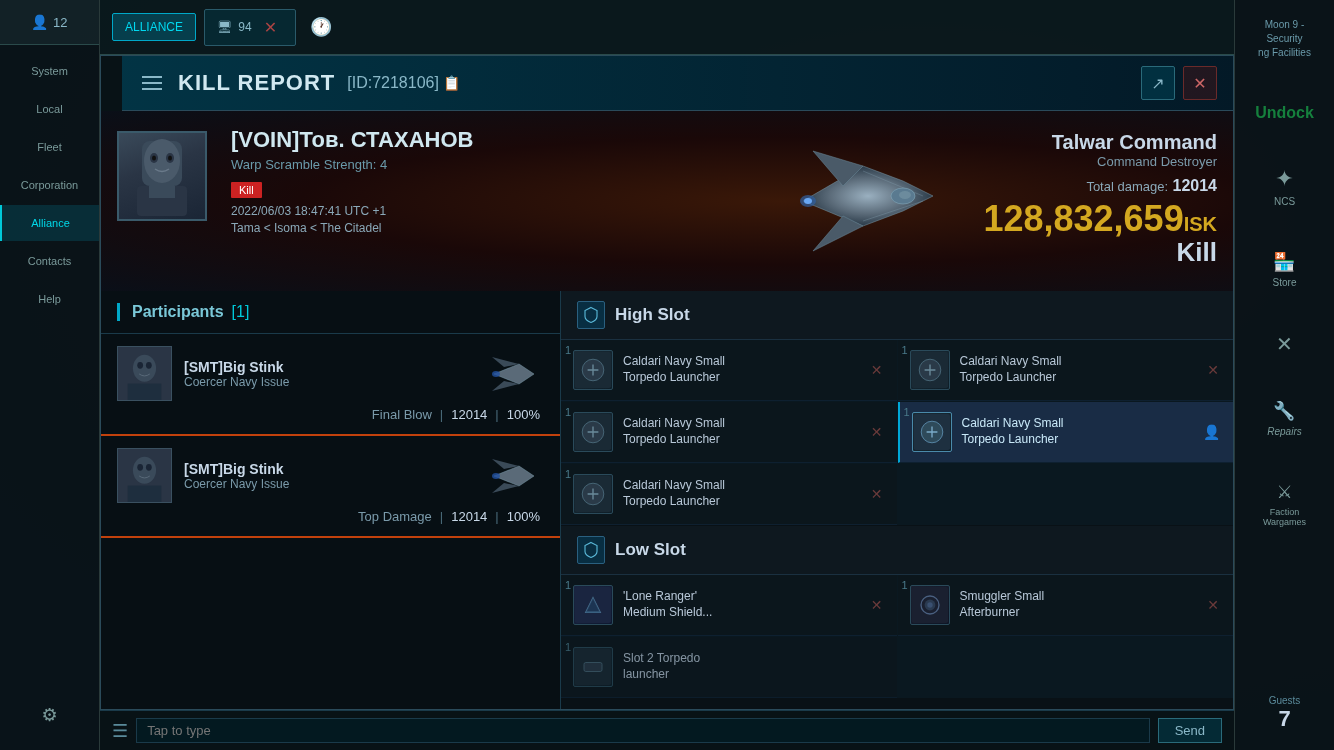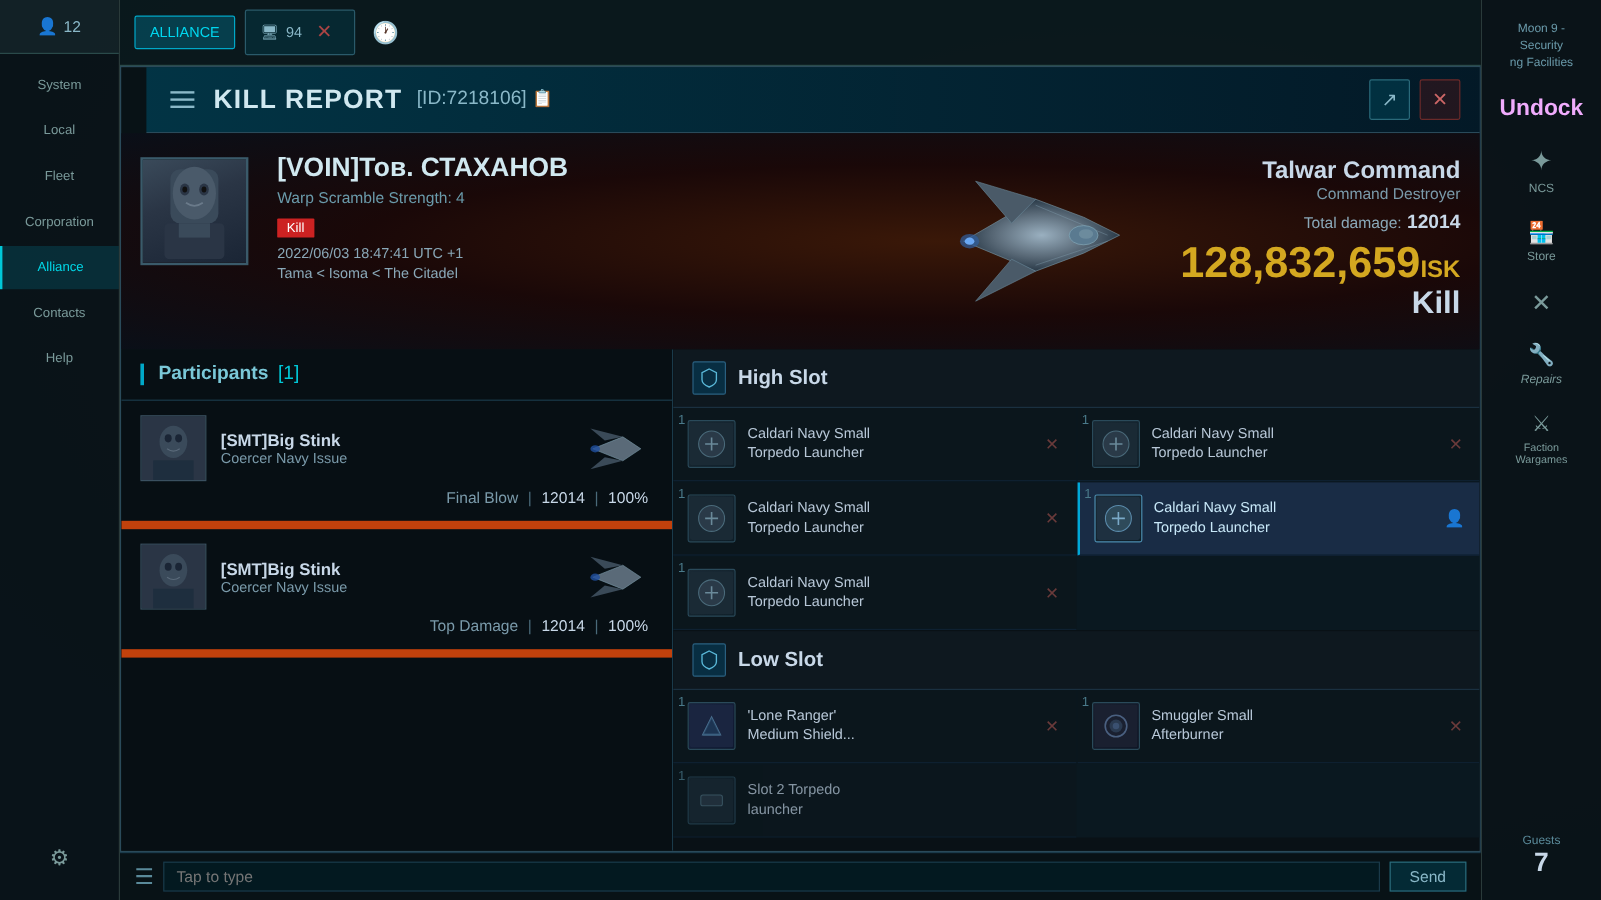--- a/index.html
+++ b/index.html
@@ -96,20 +96,21 @@
       top: 0;
       width: 100px;
       height: 750px;
       background: rgba(10,20,25,0.95);
       border-left: 1px solid #2a3a3a;
       display: flex;
       flex-direction: column;
       align-items: center;
       padding: 8px 12px;
       z-index: 10;
+      gap: 24px;
     }
 
     .right-sidebar-item {
       width: 100%;
       padding: 10px 8px;
       display: flex;
       flex-direction: column;
       align-items: center;
       gap: 4px;
       cursor: pointer;
@@ -420,21 +421,21 @@
       font-weight: bold;
     }
 
     .participants-count {
       font-size: 16px;
       color: #00c8d8;
     }
 
     .participant-item {
       padding: 12px 16px;
-      border-bottom: 7px solid #c2410c;
+      border-bottom: 2px solid #c2410c;
       display: flex;
       flex-direction: column;
       gap: 6px;
     }
 
     .participant-row {
       display: flex;
       align-items: center;
       gap: 12px;
     }
@@ -676,21 +677,21 @@
   <div class="sidebar-bottom">
     <div class="sidebar-item" style="font-size:18px;">⚙</div>
   </div>
 </div>
 
 <div class="right-sidebar">
   <div class="right-sidebar-item">
     <span style="font-size:10px; color:#6a9aaa; line-height:1.4; text-align:center;">Moon 9 -<br>Security<br>ng Facilities</span>
   </div>
   <div class="right-sidebar-item">
-    <span style="font-size:19px; color:#f0abfc; font-weight:bold;">Undock</span>
+    <span style="font-size:16px; color:#15803d; font-weight:bold;">Undock</span>
   </div>
   <div class="right-sidebar-item">
     <span style="font-size:22px;">✦</span>
     <span style="font-size:10px;">NCS</span>
   </div>
   <div class="right-sidebar-item">
     <span style="font-size:18px;">🏪</span>
     <span style="font-size:10px;">Store</span>
   </div>
   <div class="right-sidebar-item">

